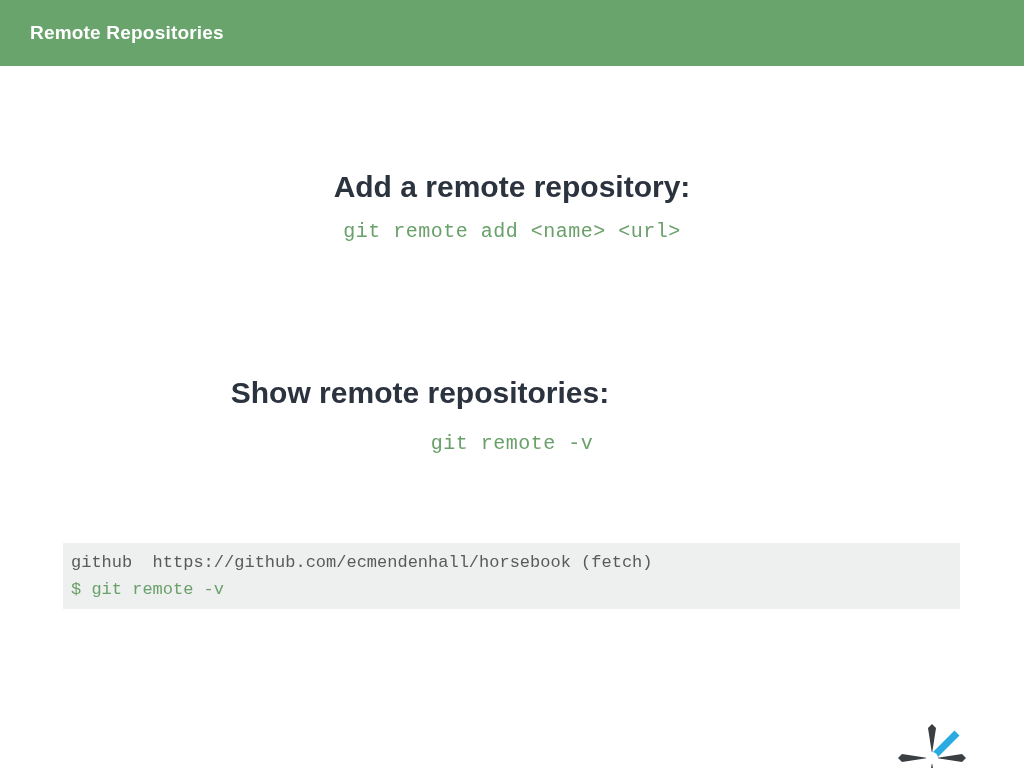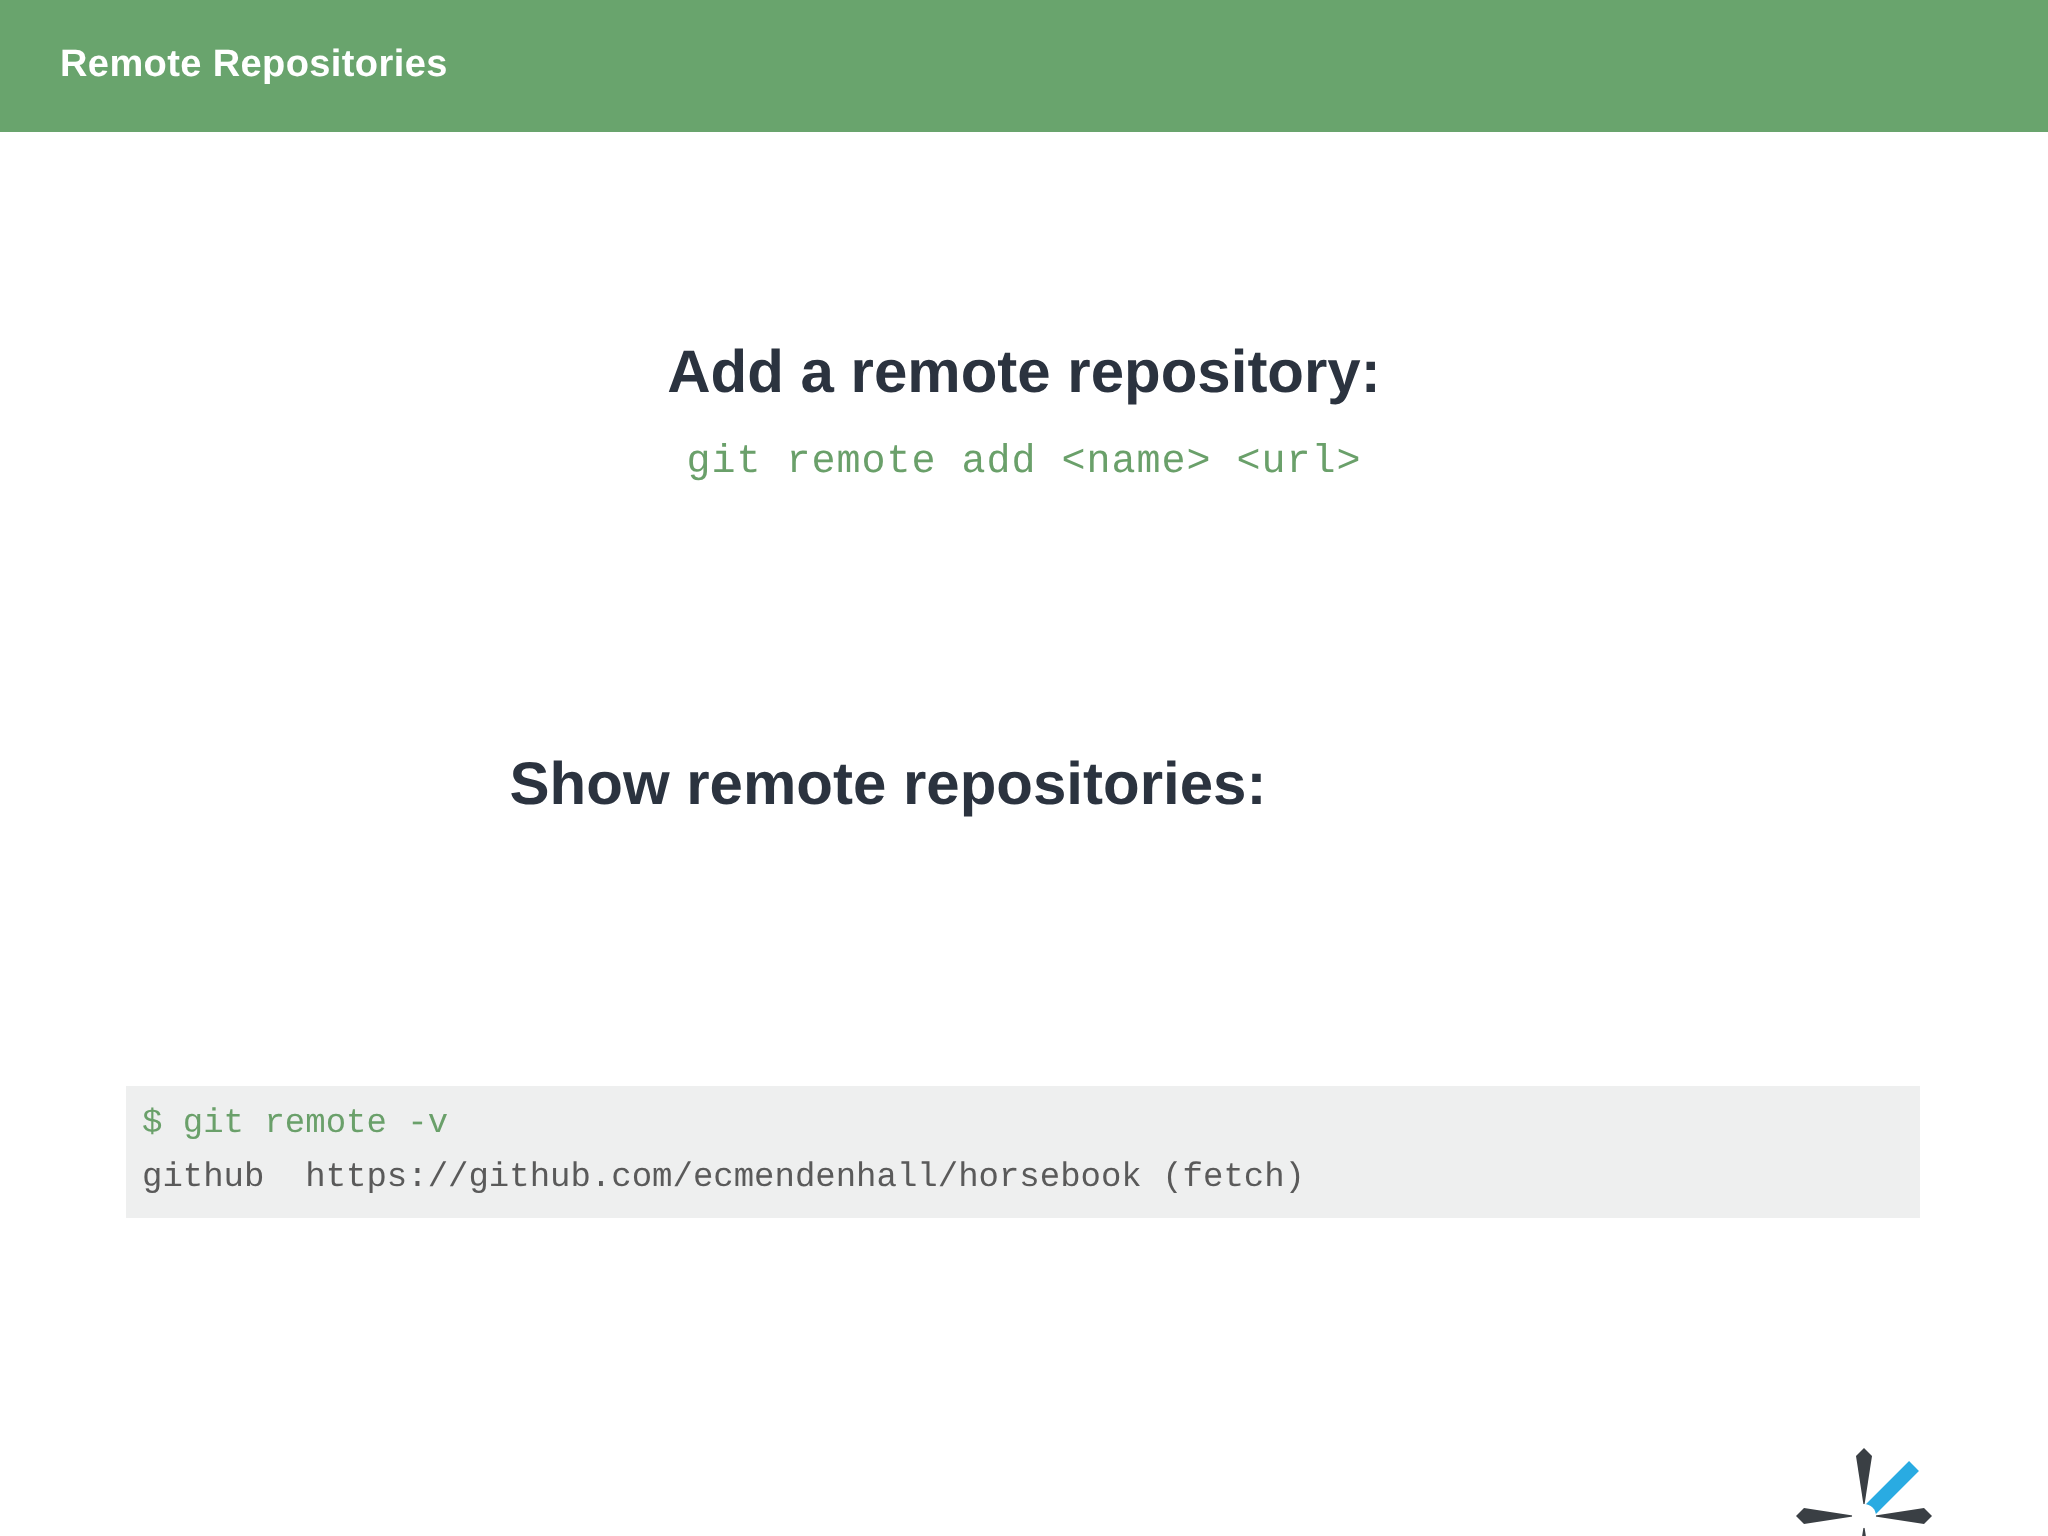--- a/index.html
+++ b/index.html
@@ -86,21 +86,21 @@
   }
   .code-url {
     text-decoration: underline;
     color: #6aa06a;
   }
 
   
   #section-add-heading   { position: absolute; left: 0; top: 104px; width: 1024px; }
   #section-add-syntax    { position: absolute; left: 0; top: 154px; width: 1024px; }
   #code-block-add        { position: absolute; left: 0; top: 288px; }
-  #section-show-heading  { position: absolute; left: 0; top: 310px; width: 840px; margin-left: 24px; }
+  #section-show-heading  { position: absolute; left: 0; top: 310px; width: 840px; }
   #section-show-syntax   { position: absolute; left: 0; top: 366px; width: 1024px; }
   #code-block-show       { position: absolute; left: 0; top: 477px; }
 
   
   .logo {
     position: absolute;
     left: 898px;
     top: 658px;
     width: 68px;
     height: 68px;
@@ -115,24 +115,25 @@
 
 <div class="slide-body">
 
   <div class="section-heading" id="section-add-heading">Add a remote repository:</div>
 
   <div class="section-syntax" id="section-add-syntax">git remote add &lt;name&gt; &lt;url&gt;</div>
 
 
   <div class="section-heading" id="section-show-heading">Show remote repositories:</div>
 
+  <div class="section-syntax" id="section-show-syntax">git remote -v</div>
 
   <div class="code-block" id="code-block-show">
+    <div class="code-line output">github  https://github.com/ecmendenhall/horsebook (fetch)</div>
     <div class="code-line prompt">$ git remote -v</div>
-    <div class="code-line output">github  https://github.com/ecmendenhall/horsebook (fetch)</div>
   </div>
 
   <div class="logo">
     <svg width="68" height="68" viewBox="0 0 68 68" xmlns="http://www.w3.org/2000/svg">
 
       <line x1="59" y1="9" x2="32" y2="36" stroke="#29abe2" stroke-width="7" stroke-linecap="butt"></line>
 
       <g fill="#3a3f44">
         <polygon points="30,4 34,30 38,4 34,0"></polygon>
         <polygon points="30,64 34,38 38,64 34,68"></polygon>

